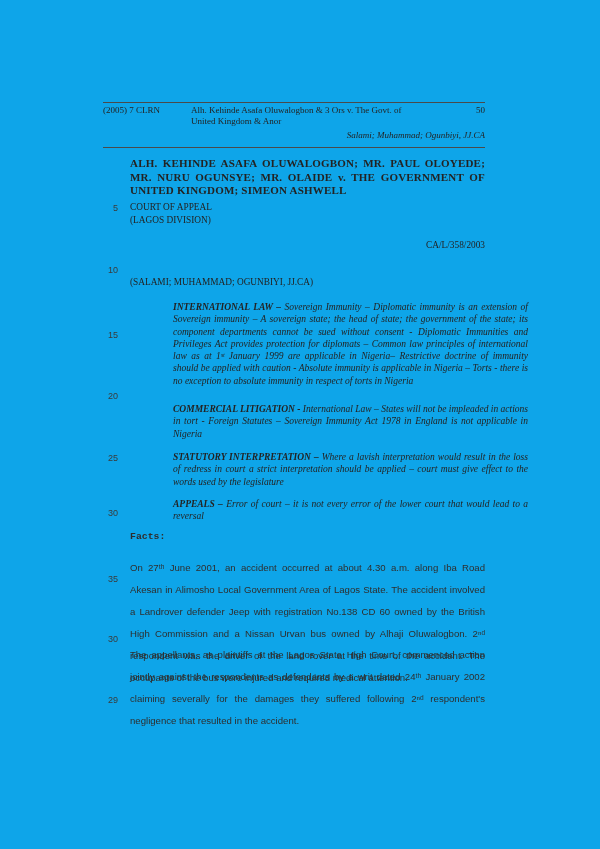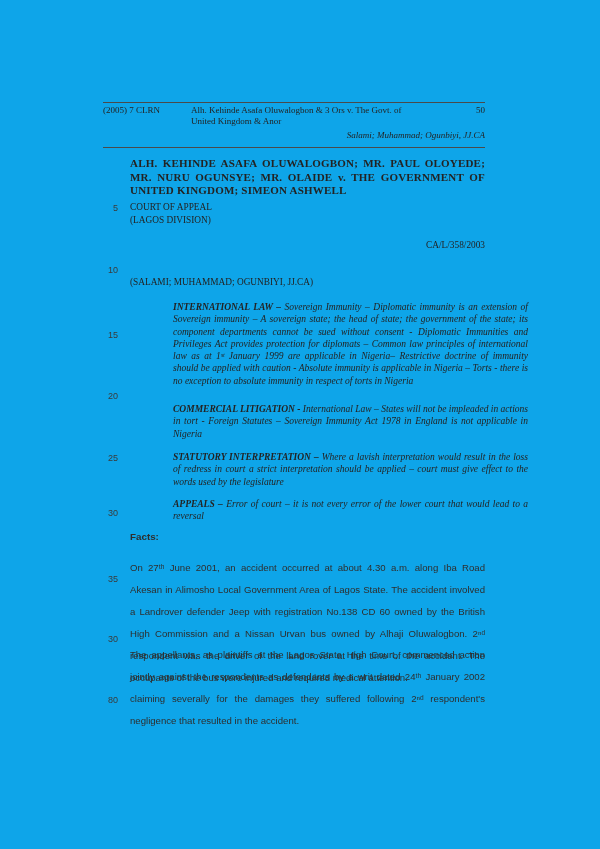--- a/index.html
+++ b/index.html
@@ -45,21 +45,21 @@
     font-size: 9.5px; line-height: 12.3px;
     font-style: italic; text-align: justify; margin-left: 43px;
   }
   .hn-label { font-weight: bold; }
   .hn-1 { top: 301px; }
   .hn-2 { top: 403px; }
   .hn-3 { top: 451px; }
   .hn-4 { top: 498px; }
 
   .sans { font-family: "Liberation Sans", "DejaVu Sans", sans-serif; color: #2e2e2e; }
-  .facts-heading { top: 531px; font-weight: bold; font-size: 9.8px; }
+  .facts-heading { top: 531px; font-weight: bold; font-size: 9.8px; font-family: Liberation Mono, monospace; }
   .facts-para { font-size: 9.6px; line-height: 22px; text-align: justify; }
   .fp-1 { top: 557px; }
   .fp-2 { top: 644px; }
 
   .lineno {
     position: absolute; left: 95px; width: 23px;
     text-align: right;
     font-family: "Liberation Sans", "DejaVu Sans", sans-serif;
     font-size: 9px; color: #3a3a3a;
   }
@@ -90,21 +90,21 @@
   <div class="rule rule-mid"></div>
 
   <span class="lineno" style="top:203px">5</span>
   <span class="lineno" style="top:265px">10</span>
   <span class="lineno" style="top:330px">15</span>
   <span class="lineno" style="top:391px">20</span>
   <span class="lineno" style="top:453px">25</span>
   <span class="lineno" style="top:508px">30</span>
   <span class="lineno" style="top:574px">35</span>
   <span class="lineno" style="top:634px">30</span>
-  <span class="lineno" style="top:695px">80</span>
+  <span class="lineno" style="top:695px">29</span>
 
   <div class="col case-title">ALH. KEHINDE ASAFA OLUWALOGBON; MR. PAUL OLOYEDE; MR. NURU OGUNSYE; MR. OLAIDE v. THE GOVERNMENT OF UNITED KINGDOM; SIMEON ASHWELL</div>
 
   <div class="col court-block">
     <div>COURT OF APPEAL</div>
     <div>(LAGOS DIVISION)</div>
   </div>
 
   <div class="col suit-block">
     <div>CA/L/358/2003</div>

